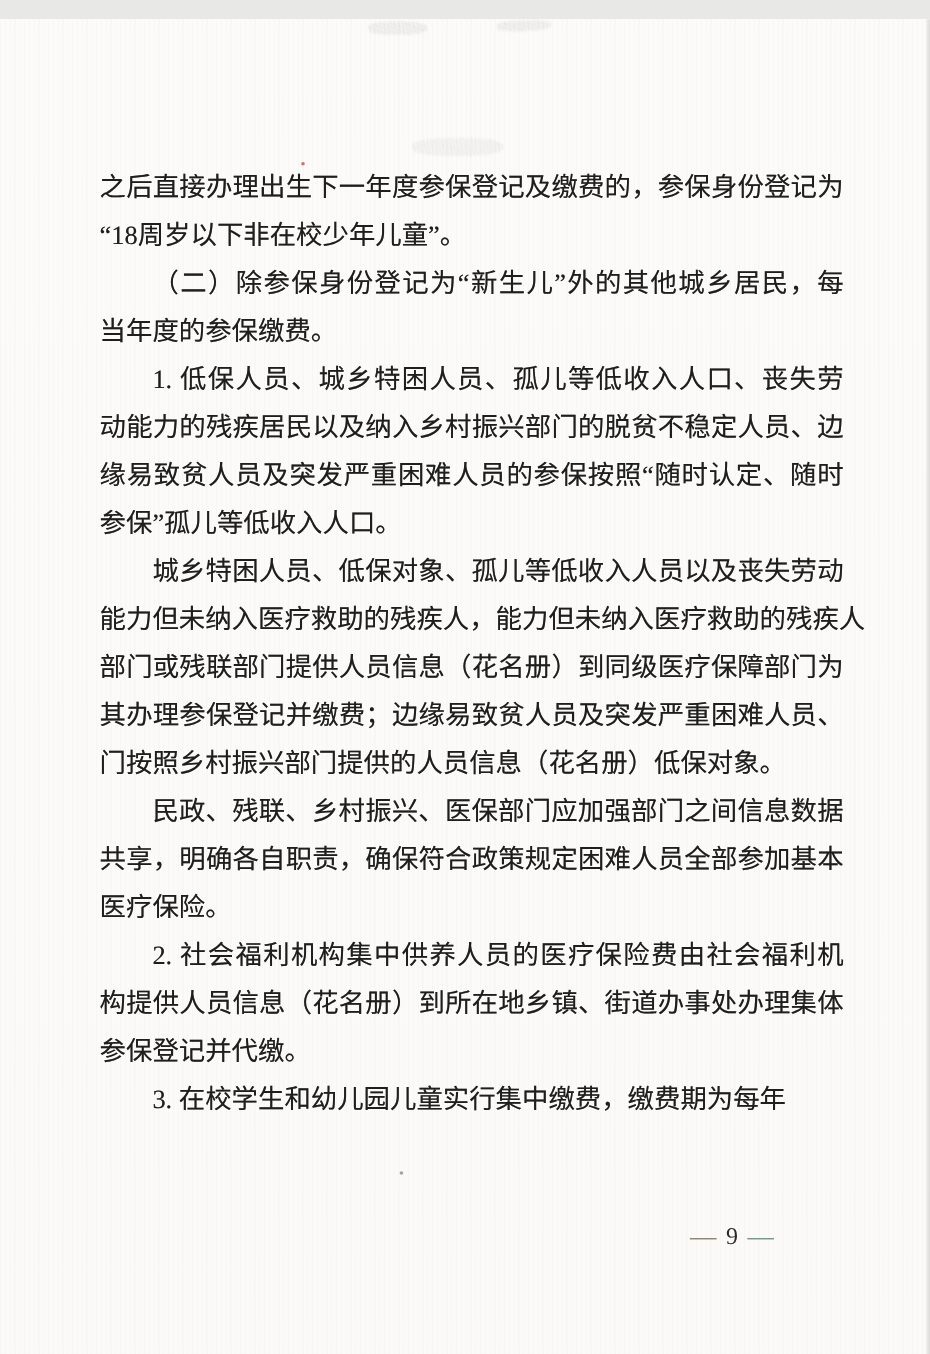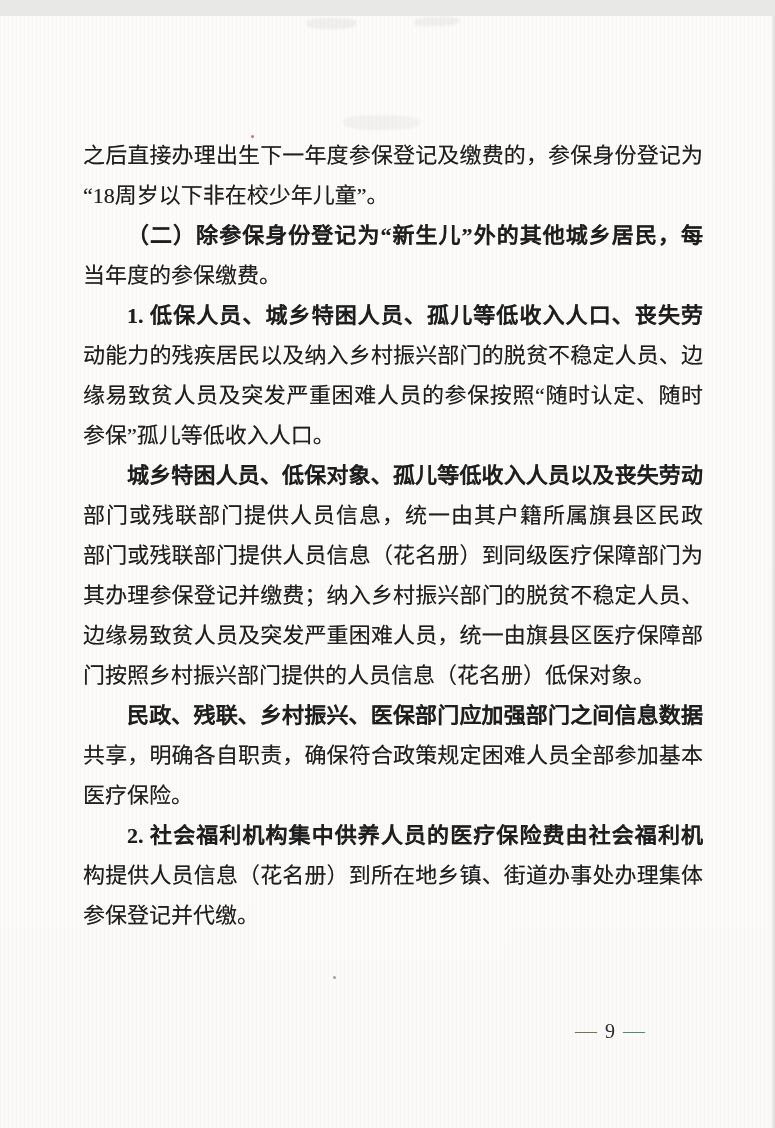--- a/index.html
+++ b/index.html
@@ -65,21 +65,20 @@
     text-align: justify;
     text-align-last: justify;
     height: 40px;
     overflow: visible;
   }
   .ln.end {
     text-align-last: left;
   }
   .ln.ind {
     text-indent: 2em;
-    font-weight: bold;
   }
 
   
   .footer {
     position: absolute;
     top: 1000px;
     left: 560px;
     width: 100px;
     height: 30px;
     display: flex;
@@ -108,31 +107,31 @@
   <div class="text-block">
     <div class="ln">之后直接办理出生下一年度参保登记及缴费的，参保身份登记为</div>
     <div class="ln end">“18周岁以下非在校少年儿童”。</div>
     <div class="ln ind">（二）除参保身份登记为“新生儿”外的其他城乡居民，每</div>
     <div class="ln end">当年度的参保缴费。</div>
     <div class="ln ind">1. 低保人员、城乡特困人员、孤儿等低收入人口、丧失劳</div>
     <div class="ln">动能力的残疾居民以及纳入乡村振兴部门的脱贫不稳定人员、边</div>
     <div class="ln">缘易致贫人员及突发严重困难人员的参保按照“随时认定、随时</div>
     <div class="ln end">参保”孤儿等低收入人口。</div>
     <div class="ln ind">城乡特困人员、低保对象、孤儿等低收入人员以及丧失劳动</div>
-    <div class="ln">部门或残联部门提供人员信息，统一由其户籍所属旗县区民政</div>
+    <div class="ln">能力但未纳入医疗救助的残疾人，能力但未纳入医疗救助的残疾人</div>
     <div class="ln">部门或残联部门提供人员信息（花名册）到同级医疗保障部门为</div>
-    <div class="ln">其办理参保登记并缴费；纳入乡村振兴部门的脱贫不稳定人员、</div>
-    <div class="ln">边缘易致贫人员及突发严重困难人员，统一由旗县区医疗保障部</div>
+    <div class="ln">其办理参保登记并缴费；边缘易致贫人员及突发严重困难人员、</div>
     <div class="ln end">门按照乡村振兴部门提供的人员信息（花名册）低保对象。</div>
     <div class="ln ind">民政、残联、乡村振兴、医保部门应加强部门之间信息数据</div>
     <div class="ln">共享，明确各自职责，确保符合政策规定困难人员全部参加基本</div>
     <div class="ln end">医疗保险。</div>
     <div class="ln ind">2. 社会福利机构集中供养人员的医疗保险费由社会福利机</div>
     <div class="ln">构提供人员信息（花名册）到所在地乡镇、街道办事处办理集体</div>
     <div class="ln end">参保登记并代缴。</div>
+    <div class="ln ind end">3. 在校学生和幼儿园儿童实行集中缴费，缴费期为每年</div>
   </div>
 
   <div class="footer">
     <span class="dash dash-l">—</span>
     <span class="num">9</span>
     <span class="dash dash-r">—</span>
   </div>
 
   <div class="scan-edge"></div>
 </div>

